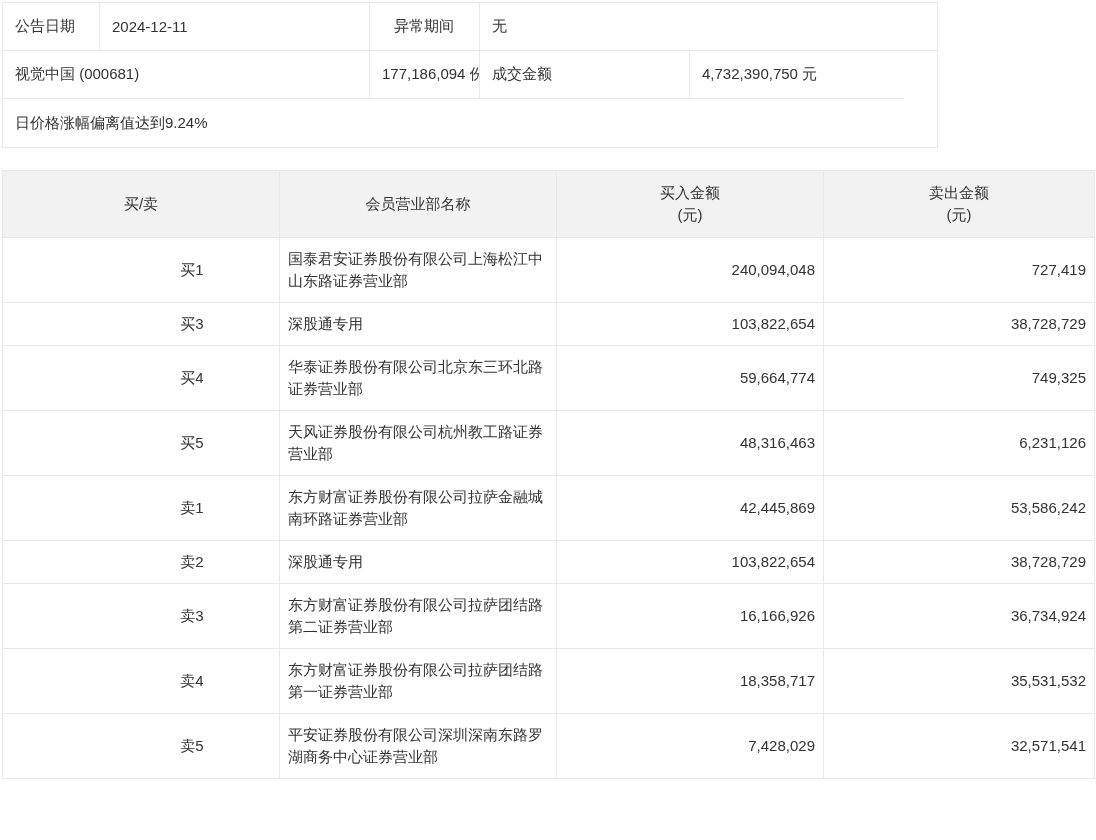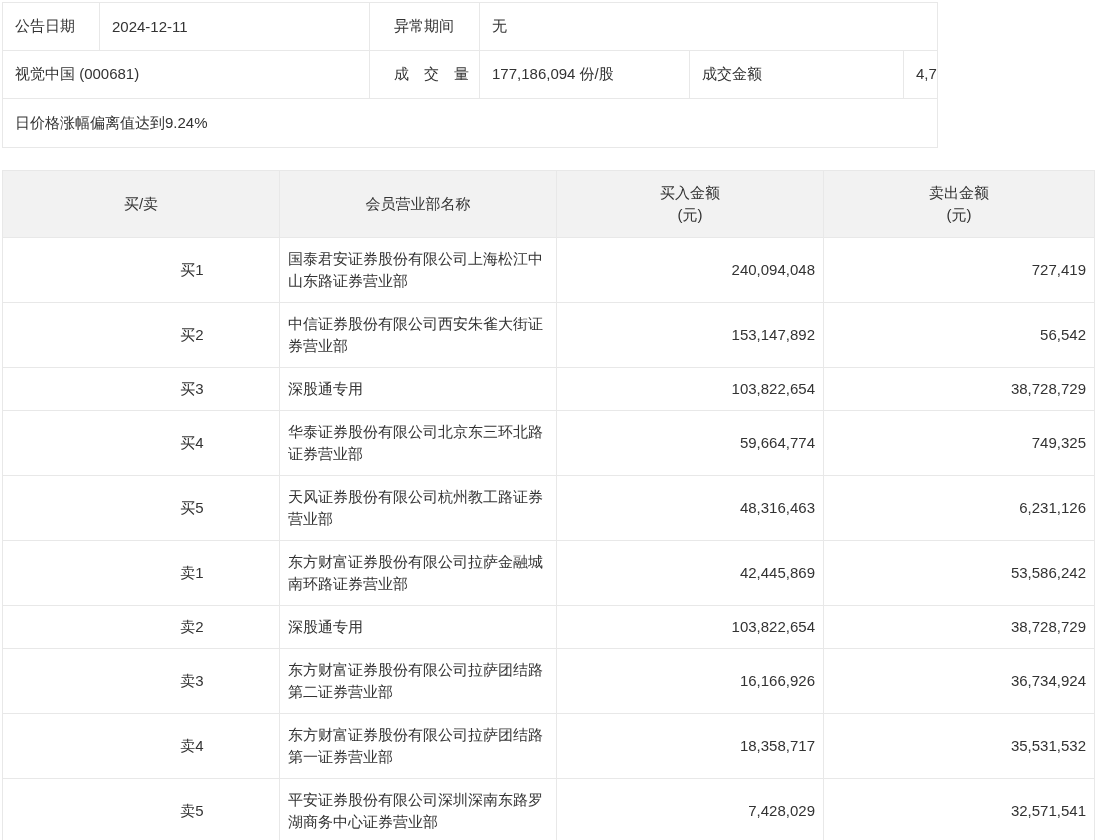--- a/index.html
+++ b/index.html
@@ -75,21 +75,20 @@
 <div class="wrap">
 
   <div class="info">
 
     <div class="cell br">公告日期</div>
     <div class="cell br">2024-12-11</div>
     <div class="cell br pad-lg">异常期间</div>
     <div class="cell sp3">无</div>
 
     <div class="cell br sp2">视觉中国 (000681)</div>
-    <div class="cell br pad-lg">成　交　量</div>
     <div class="cell br">177,186,094 份/股</div>
     <div class="cell br">成交金额</div>
     <div class="cell">4,732,390,750 元</div>
 
     <div class="cell sp6 last-row">日价格涨幅偏离值达到9.24%</div>
   </div>
 
   <div class="gap"></div>
 
   <table class="lhb">
@@ -112,26 +111,20 @@
           <div>(元)</div>
         </th>
       </tr>
     </thead>
     <tbody id="rows">
         <tr>
     <td class="c1">买1</td>
     <td class="c2">国泰君安证券股份有限公司上海松江中山东路证券营业部</td>
     <td class="c3">240,094,048</td>
     <td class="c4">727,419</td>
-  </tr>
-        <tr>
-    <td class="c1">买2</td>
-    <td class="c2">中信证券股份有限公司西安朱雀大街证券营业部</td>
-    <td class="c3">153,147,892</td>
-    <td class="c4">56,542</td>
   </tr>
         <tr>
     <td class="c1">买3</td>
     <td class="c2">深股通专用</td>
     <td class="c3">103,822,654</td>
     <td class="c4">38,728,729</td>
   </tr>
         <tr>
     <td class="c1">买4</td>
     <td class="c2">华泰证券股份有限公司北京东三环北路证券营业部</td>

